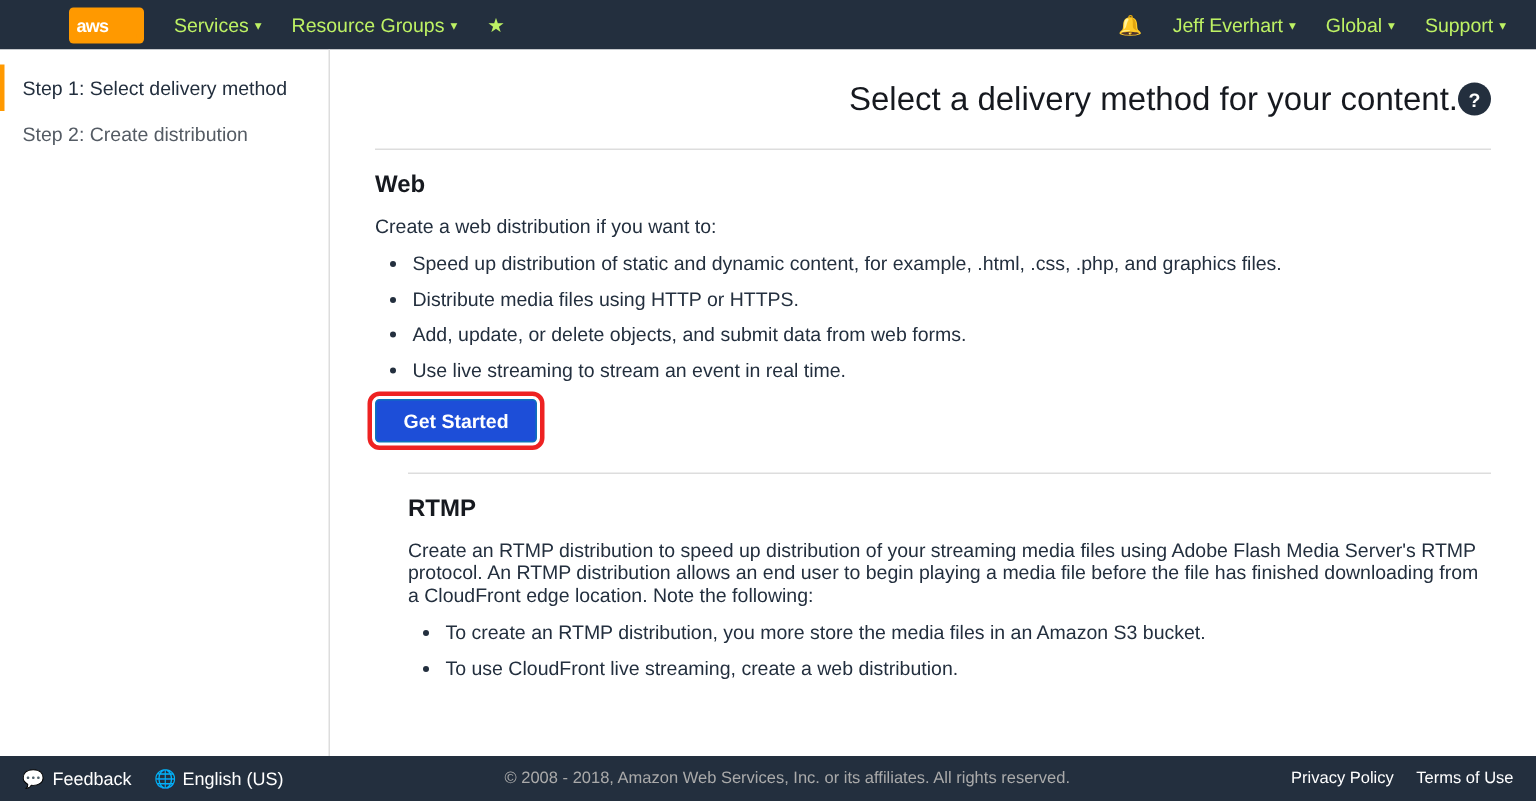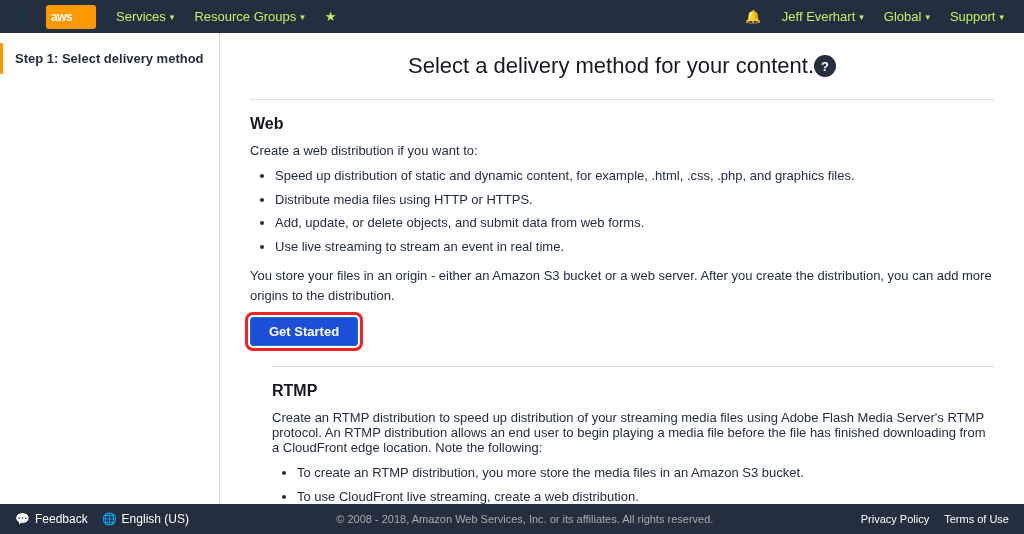--- a/index.html
+++ b/index.html
@@ -76,40 +76,40 @@
     }
     .sidebar-step {
       padding: 8px 15px;
       font-size: 13px;
       color: #545b64;
       cursor: pointer;
       display: block;
     }
     .sidebar-step.active {
       color: #232f3e;
-      font-weight: 700;
+      font-weight: 400;
       border-left: 3px solid #f90;
       padding-left: 12px;
     }
 
     
     .main-content {
       flex: 1;
       background: #fff;
       overflow-y: auto;
       padding: 20px 30px 20px 30px;
     }
     .page-title {
       font-size: 22px;
       font-weight: 400;
       color: #16191f;
       margin-bottom: 20px;
       display: flex;
       align-items: center;
-      justify-content: center;
+      justify-content: flex-end;
     }
     .help-icon {
       width: 22px;
       height: 22px;
       border-radius: 50%;
       background: #232f3e;
       color: #fff;
       display: flex;
       align-items: center;
       justify-content: center;
@@ -254,40 +254,40 @@
       <span>Support</span>
       <span class="caret">▾</span>
     </div>
   </div>
 </nav>
 
 <div class="layout">
 
   <aside class="sidebar">
     <span class="sidebar-step active">Step 1: Select delivery method</span>
+    <span class="sidebar-step">Step 2: Create distribution</span>
   </aside>
 
   <main class="main-content">
     <div class="page-title">
       <span>Select a delivery method for your content.</span>
       <div class="help-icon">?</div>
     </div>
 
     <hr class="section-divider">
 
     <div>
       <div class="section-title">Web</div>
       <p class="section-desc">Create a web distribution if you want to:</p>
       <ul class="bullet-list">
         <li>Speed up distribution of static and dynamic content, for example, .html, .css, .php, and graphics files.</li>
         <li>Distribute media files using HTTP or HTTPS.</li>
         <li>Add, update, or delete objects, and submit data from web forms.</li>
         <li>Use live streaming to stream an event in real time.</li>
       </ul>
-      <p class="storage-info">You store your files in an origin - either an Amazon S3 bucket or a web server. After you create the distribution, you can add more origins to the distribution.</p>
       <button class="btn-primary btn-focused">Get Started</button>
     </div>
 
     <div class="rtmp-section">
       <hr class="section-divider">
       <div class="section-title">RTMP</div>
       <p class="section-desc">Create an RTMP distribution to speed up distribution of your streaming media files using Adobe Flash Media Server's RTMP protocol. An RTMP distribution allows an end user to begin playing a media file before the file has finished downloading from a CloudFront edge location. Note the following:</p>
       <ul class="bullet-list">
         <li>To create an RTMP distribution, you more store the media files in an Amazon S3 bucket.</li>
         <li>To use CloudFront live streaming, create a web distribution.</li>

